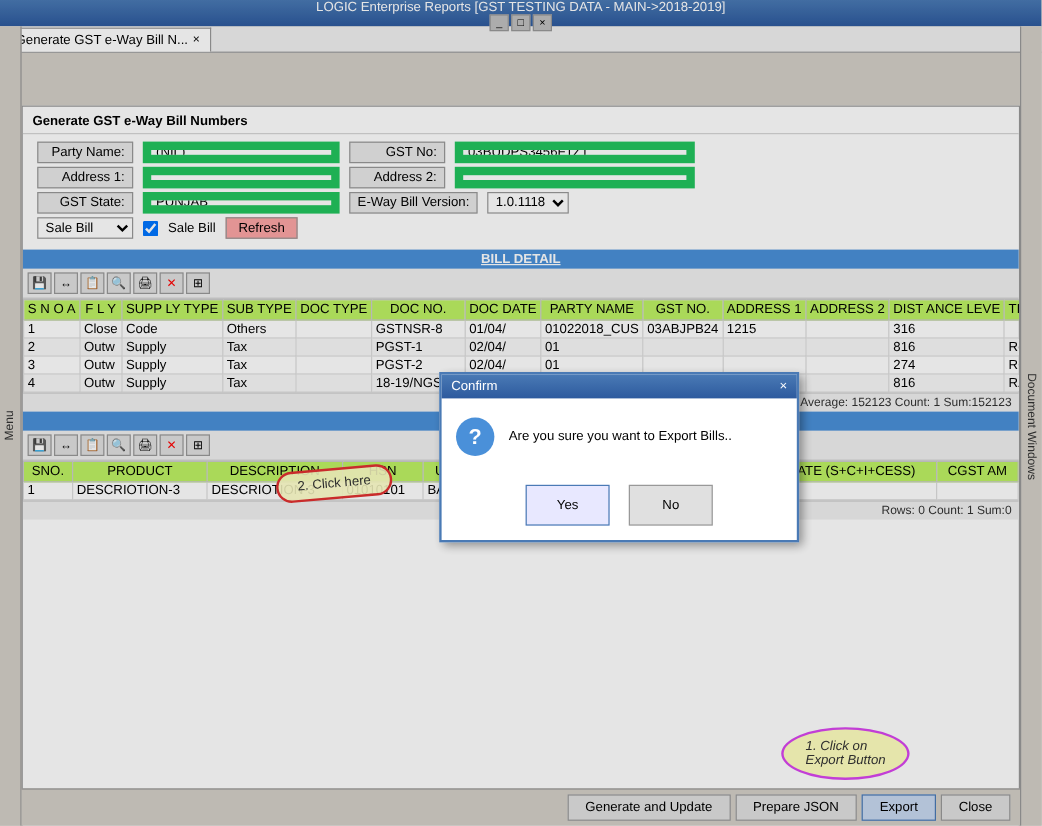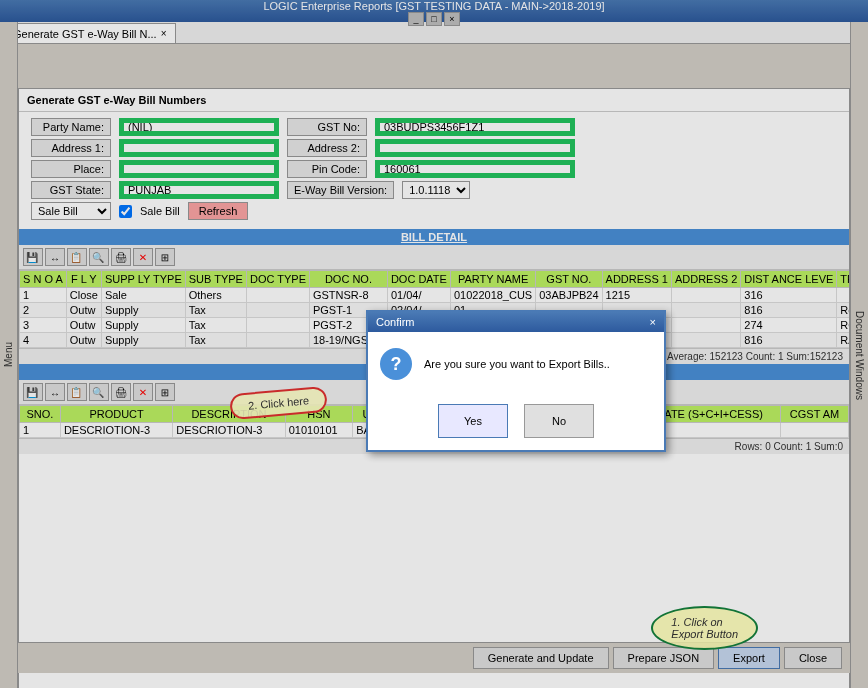--- a/index.html
+++ b/index.html
@@ -28,21 +28,21 @@
     
     .main-content { margin-left: 18px; margin-right: 18px; margin-top: 44px; background: white; border: 1px solid #999; height: 622px; overflow: hidden; }
     
     
     .page-header { background: white; padding: 4px 8px; border-bottom: 1px solid #ccc; font-weight: bold; font-size: 12px; }
     
     
     .form-area { padding: 6px 12px; background: white; }
     .form-row { display: flex; gap: 8px; margin-bottom: 3px; align-items: center; }
     .form-label { background: #e8e8e8; border: 1px solid #999; padding: 1px 6px; text-align: right; min-width: 80px; height: 18px; display: flex; align-items: center; justify-content: flex-end; }
-    .form-input { border: 5px solid #22c55e; padding: 1px 4px; height: 18px; min-width: 120px; background: white; }
+    .form-input { border: 7px solid #22c55e; padding: 1px 4px; height: 18px; min-width: 120px; background: white; }
     .form-input-wide { min-width: 200px; }
     
     
     .form-select { border: 1px solid #999; padding: 1px 2px; height: 18px; background: white; min-width: 80px; }
     
     
     .section-header { background: #4a90d9; color: white; text-align: center; padding: 2px; font-weight: bold; margin: 0; text-decoration: underline; }
     
     
     .toolbar { display: flex; gap: 2px; padding: 3px 4px; background: #f0f0f0; border-bottom: 1px solid #ccc; align-items: center; }
@@ -64,21 +64,21 @@
     .dialog-overlay { position: absolute; top: 0; left: 0; right: 0; bottom: 0; background: rgba(0,0,0,0.1); z-index: 100; }
     .dialog { position: absolute; top: 50%; left: 50%; transform: translate(-50%, -55%); background: white; border: 2px solid #4a7ab5; box-shadow: 3px 3px 8px rgba(0,0,0,0.4); width: 300px; z-index: 101; }
     .dialog-title { background: linear-gradient(to bottom, #4a7ab5, #2d5a9e); color: white; padding: 4px 8px; font-size: 11px; display: flex; justify-content: space-between; align-items: center; }
     .dialog-body { padding: 16px 12px; display: flex; align-items: center; gap: 12px; }
     .dialog-icon { width: 32px; height: 32px; border-radius: 50%; background: #4a90d9; color: white; display: flex; align-items: center; justify-content: center; font-size: 18px; font-weight: bold; flex-shrink: 0; }
     .dialog-buttons { display: flex; justify-content: center; gap: 16px; padding: 8px 12px 12px; }
     .dialog-btn { width: 70px; height: 34px; border: 1px solid #999; background: #e0e0e0; cursor: pointer; font-size: 11px; display: flex; align-items: center; justify-content: center; }
     .dialog-btn.primary { background: #e8e8ff; border-color: #4a7ab5; }
     
     
-    .annotation { position: absolute; border: 2px solid #15803d; border-radius: 50%; padding: 6px 14px; background: rgba(255, 255, 180, 0.85); color: #333; font-style: italic; font-size: 11px; white-space: nowrap; z-index: 50; }
+    .annotation { position: absolute; border: 2px solid #d946ef; border-radius: 50%; padding: 6px 14px; background: rgba(255, 255, 180, 0.85); color: #333; font-style: italic; font-size: 11px; white-space: nowrap; z-index: 50; }
     
     
     .click-here-label { position: absolute; border: 2px solid #e03030; border-radius: 20px; padding: 5px 16px; background: rgba(255, 255, 200, 0.9); font-size: 11px; color: #333; z-index: 50; }
     
     
     .bottom-bar { display: flex; justify-content: flex-end; gap: 4px; padding: 4px 8px; background: #d4d0c8; border-top: 1px solid #999; }
     .bottom-btn { padding: 3px 14px; border: 1px solid #999; background: #e0e0e0; cursor: pointer; font-size: 11px; height: 22px; display: flex; align-items: center; }
     .bottom-btn.active { background: #c8d8f0; border-color: #4a7ab5; }
 
     .refresh-btn { padding: 2px 10px; border: 1px solid #999; background: #fca5a5; cursor: pointer; font-size: 11px; height: 18px; text-align: center; }
@@ -123,26 +123,20 @@
       <div class="form-label">Party Name:</div>
       <input class="form-input" type="text" value="(NIL)" style="">
       <div class="form-label">GST No:</div>
       <input class="form-input form-input-wide" type="text" value="03BUDPS3456F1Z1" style="">
     </div>
     <div class="form-row">
       <div class="form-label">Address 1:</div>
       <input class="form-input" type="text" value="" style="">
       <div class="form-label">Address 2:</div>
       <input class="form-input form-input-wide" type="text" value="" style="">
-    </div>
-    <div class="form-row">
-      <div class="form-label">Place:</div>
-      <input class="form-input" type="text" value="" style="">
-      <div class="form-label">Pin Code:</div>
-      <input class="form-input form-input-wide" type="text" value="160061" style="">
     </div>
     <div class="form-row">
       <div class="form-label">GST State:</div>
       <input class="form-input" type="text" value="PUNJAB" style="">
       <div class="form-label">E-Way Bill Version:</div>
       <select class="version-select">
         <option>1.0.1118</option>
       </select>
     </div>
     <div class="form-row" style="align-items:center;">
@@ -184,21 +178,21 @@
           <th>ADDRESS 2</th>
           <th>DIST ANCE LEVE</th>
           <th>TRANS MODE</th>
 
         </tr>
       </thead>
       <tbody>
         <tr>
           <td>1</td>
           <td>Close</td>
-          <td>Sale</td>
+          <td>Code</td>
           <td>Others</td>
           <td></td>
           <td>GSTNSR-8</td>
           <td>01/04/</td>
           <td>01022018_CUS</td>
           <td>03ABJPB24</td>
           <td>1215</td>
           <td></td>
           <td>316</td>
           <td></td>
@@ -298,21 +292,21 @@
           <td></td>
         </tr>
       </tbody>
     </table>
   </div>
 
   <div class="status-bar">Rows: 0  Count: 1  Sum:0</div>
 
 </div>
 
-<div class="bottom-bar" style="position:absolute; bottom:15px; left:18px; right:18px; background:#d4d0c8; display:flex; justify-content:flex-end; gap:4px; padding:4px 8px; border-top:1px solid #999;">
+<div class="bottom-bar" style="position:absolute; bottom:0; left:18px; right:18px; background:#d4d0c8; display:flex; justify-content:flex-end; gap:4px; padding:4px 8px; border-top:1px solid #999;">
   <button class="bottom-btn">Generate and Update</button>
   <button class="bottom-btn">Prepare JSON</button>
   <button class="bottom-btn active">Export</button>
   <button class="bottom-btn">Close</button>
 </div>
 
 <div class="dialog-overlay">
   <div class="dialog" style="top:310px; left:366px; transform: none;">
     <div class="dialog-title">
       <span>Confirm</span>

